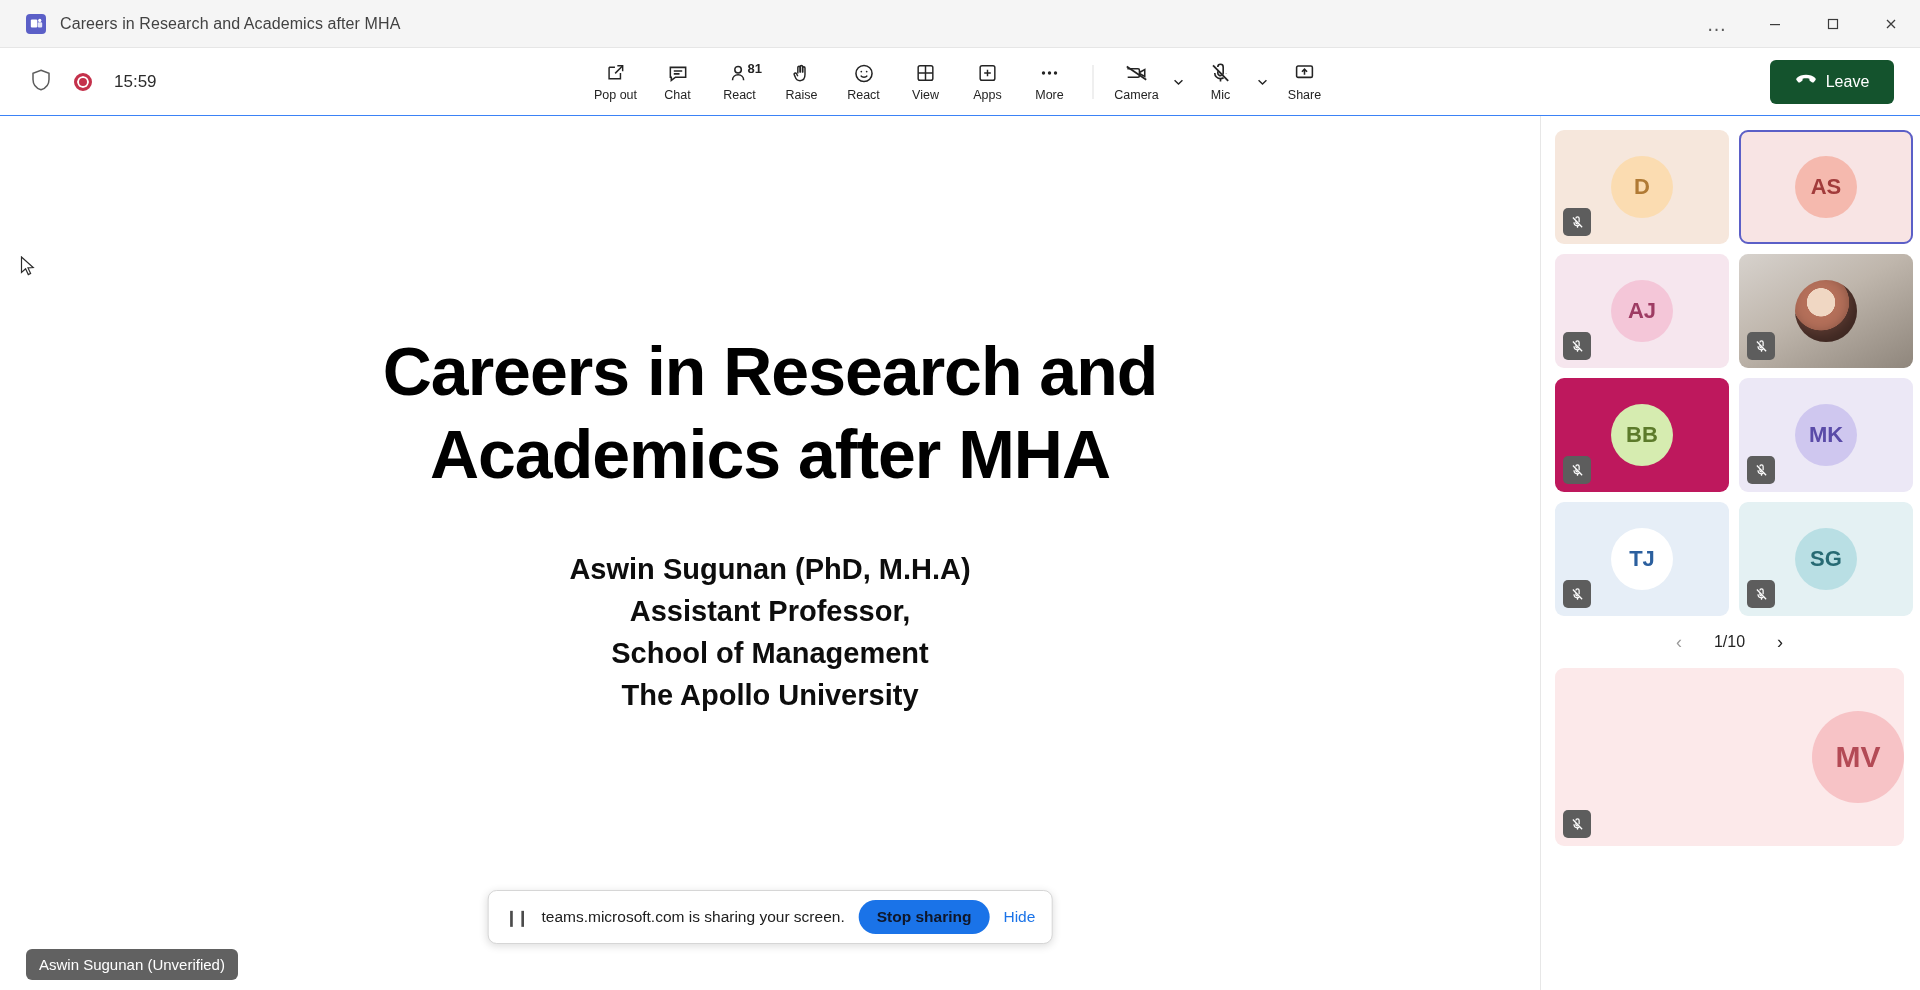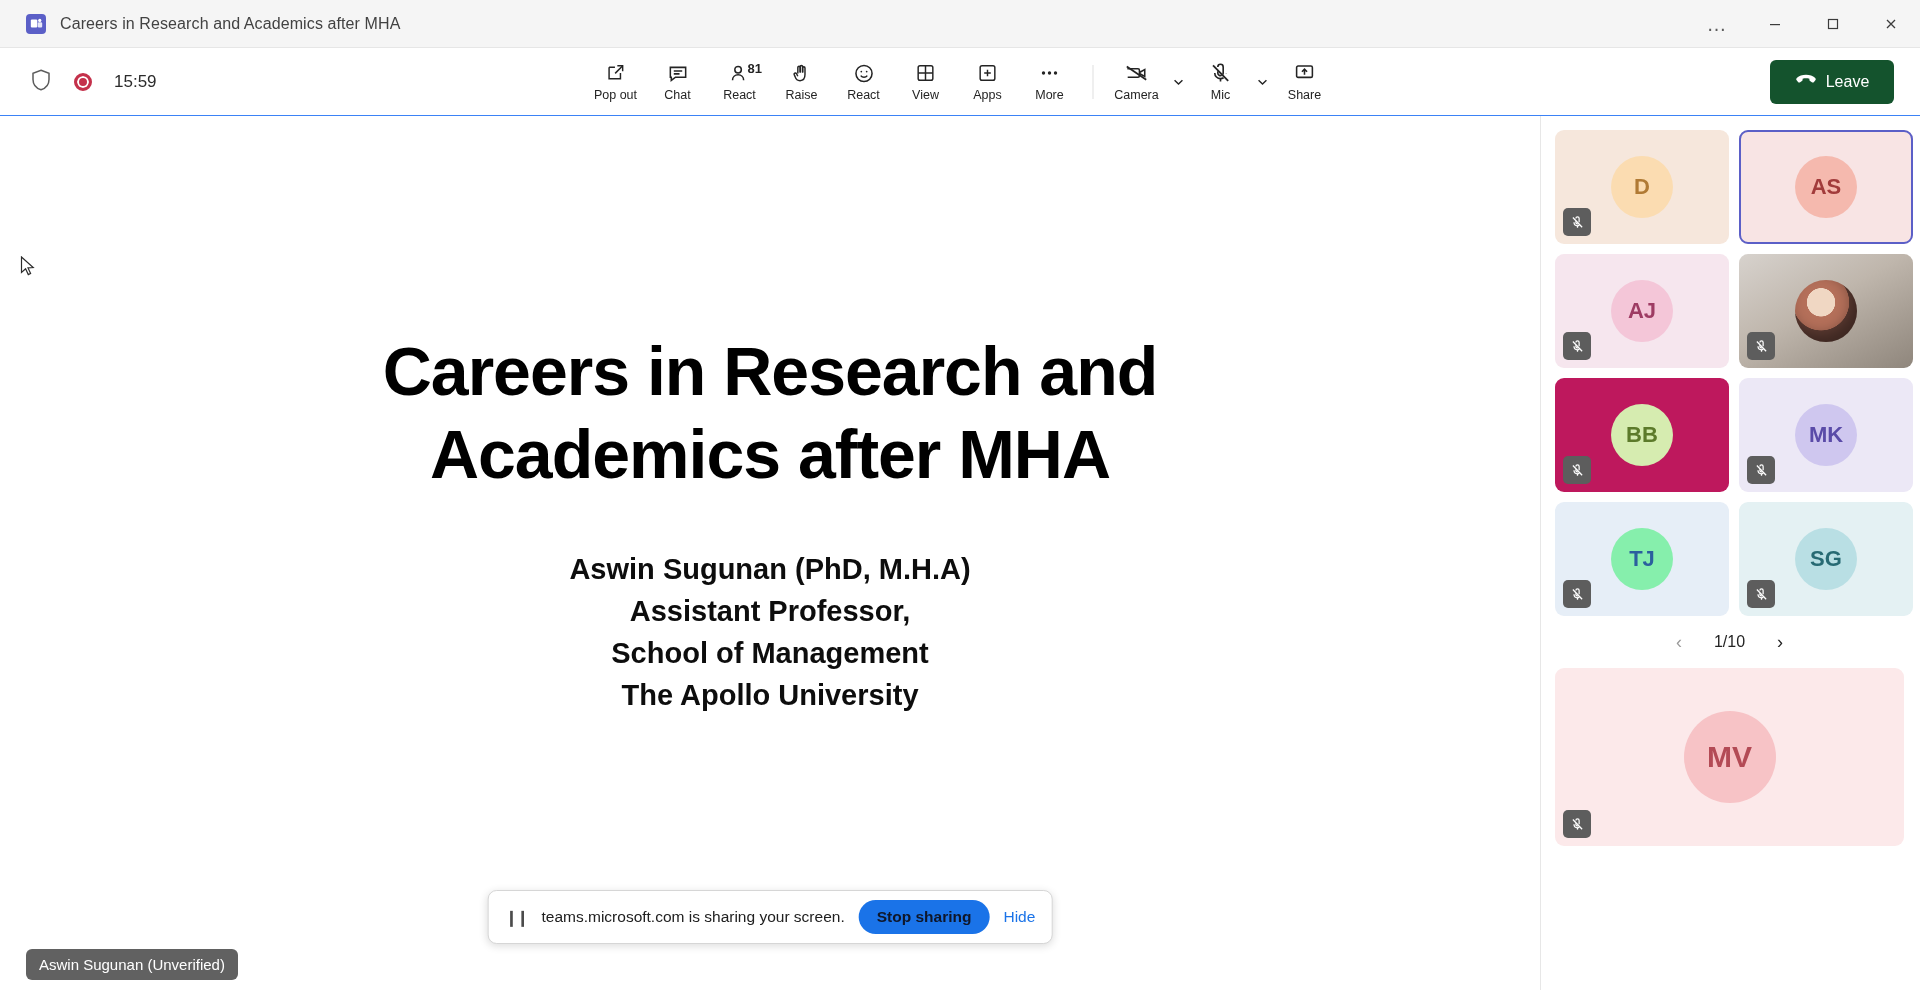--- a/index.html
+++ b/index.html
@@ -295,21 +295,21 @@
     height: 52px;
     font-size: 16px;
     color: #242424;
   }
   .pager .arrow { color:#9a9a9a; font-size:18px; width:22px; text-align:center;}
   .pager .arrow.on { color:#242424; }
   .big-tile {
     height: 178px;
     border-radius: 9px;
     position: relative;
-    display:flex; align-items:center; justify-content:center;
+    display:flex; align-items:center; justify-content:flex-end;
     background: #fce9ea;
   }
   .big-tile .avatar {
     width: 92px; height: 92px; font-size: 30px;
   }
 </style>
 </head>
 <body>
 
 <div id="app">
@@ -614,21 +614,21 @@
               <path d="M9.4 5.4a2.6 2.6 0 0 1 5.2 0v6"></path>
                 <path d="M9.4 10v1.6a2.6 2.6 0 0 0 3.9 2.3"></path>
               <path d="M6.4 11.6c0 3.1 2.5 5.6 5.6 5.6 1.1 0 2.1-.3 3-.9"></path>
                 <path d="M12 17.2v3"></path>
                 <path d="M4.6 4 L19.4 19.6"></path>
             </svg>
           </span>
         </div>
 
         <div class="tile" style="background:#e6eef7">
-          <div class="avatar" style="background:#86efac;color:#2b5f9e">
+          <div class="avatar" style="background:#ffffff;color:#2b5f9e">
             <span>TJ</span>
           </div>
           <span class="mic-off">
             <svg width="15" height="15" viewBox="0 0 24 24" fill="none" stroke="#ffffff" stroke-width="2">
               <path d="M9.4 5.4a2.6 2.6 0 0 1 5.2 0v6"></path>
                 <path d="M9.4 10v1.6a2.6 2.6 0 0 0 3.9 2.3"></path>
               <path d="M6.4 11.6c0 3.1 2.5 5.6 5.6 5.6 1.1 0 2.1-.3 3-.9"></path>
                 <path d="M12 17.2v3"></path>
                 <path d="M4.6 4 L19.4 19.6"></path>
             </svg>

